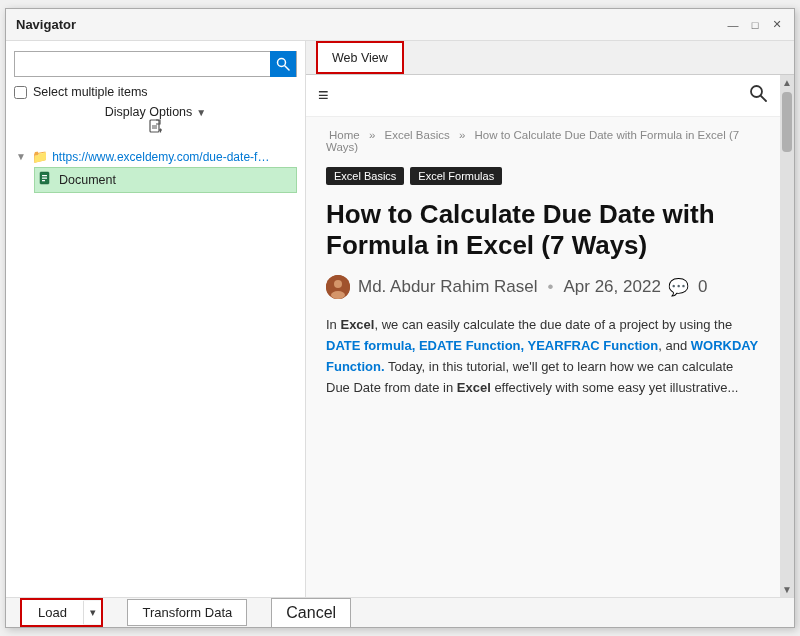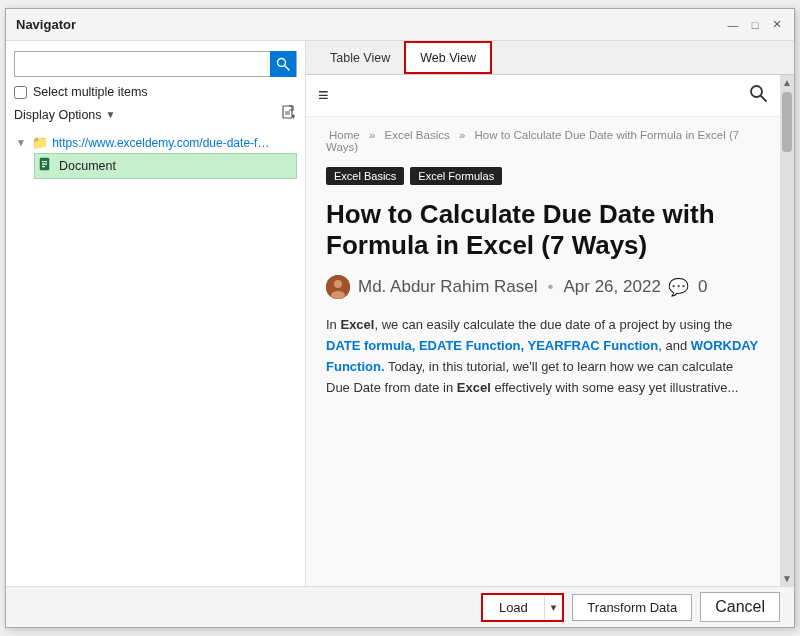--- a/index.html
+++ b/index.html
@@ -107,20 +107,21 @@
     }
     .checkbox-row input[type="checkbox"] {
       width: 13px;
       height: 13px;
     }
     .display-options-row {
       display: flex;
       align-items: center;
       justify-content: space-between;
       margin-bottom: 8px;
+      flex-direction: column;
     }
     .display-options-btn {
       display: flex;
       align-items: center;
       gap: 4px;
       background: transparent;
       border: none;
       font-size: 12.5px;
       color: #222;
       cursor: pointer;
@@ -295,26 +296,25 @@
       font-size: 13px;
       color: #333;
       line-height: 1.6;
     }
     .article-body b { font-weight: 700; }
     .link-blue { color: #0078d4; font-weight: 600; text-decoration: none; }
     
     .bottom-bar {
       display: flex;
       align-items: center;
-      justify-content: flex-end;
-      gap: 8px;
+      gap: 24px;
       padding: 8px 14px;
       background: #f5f5f5;
       border-top: 1px solid #ddd;
-      height: 41px;
+      height: 30px;
     }
     .load-btn-wrap {
       display: flex;
       align-items: center;
       border: 2px solid #cc0000;
     }
     .load-btn {
       background: #fff;
       border: none;
       padding: 5px 16px;
@@ -447,23 +447,20 @@
               </svg>
             </span>
             <span class="doc-label">Document</span>
           </div>
         </div>
       </div>
     </div>
 
     <div class="right-panel">
       <div class="tabs-bar">
-        <button class="tab">
-          <span>Table View</span>
-        </button>
         <button class="tab active">
           <span>Web View</span>
         </button>
       </div>
 
       <div class="right-with-scroll">
         <div class="web-view-inner">
 
           <div class="web-toolbar">
             <span class="hamburger-icon">≡</span>

